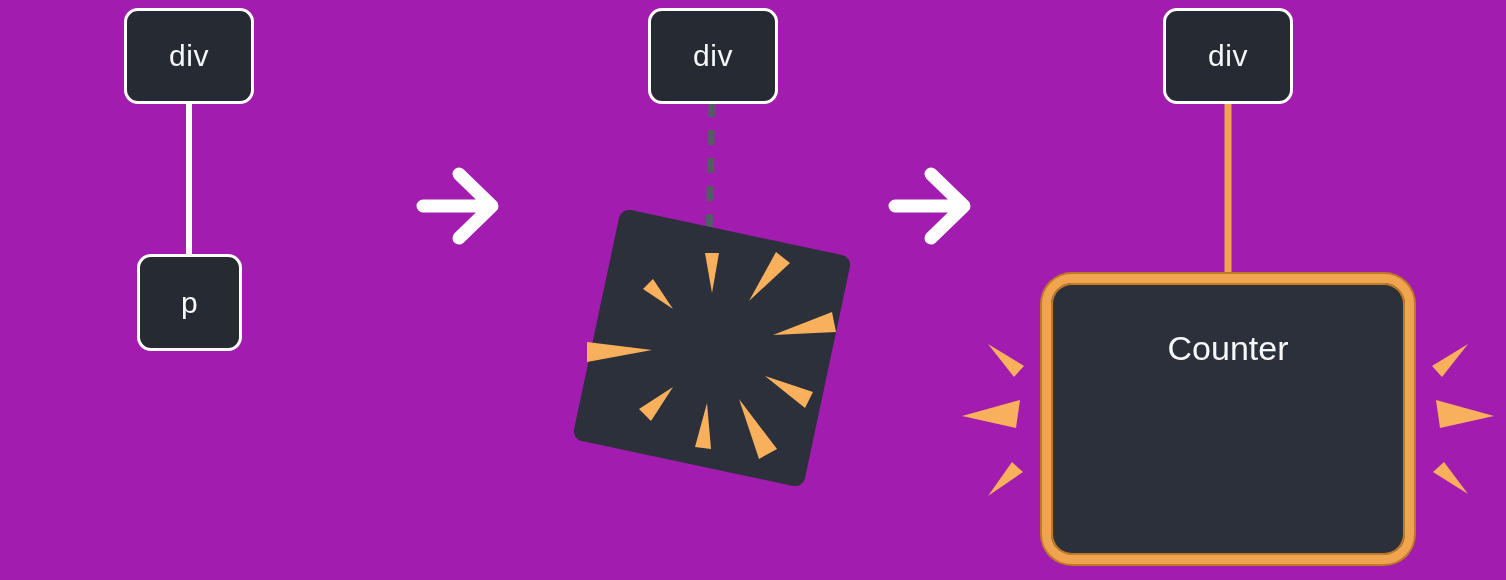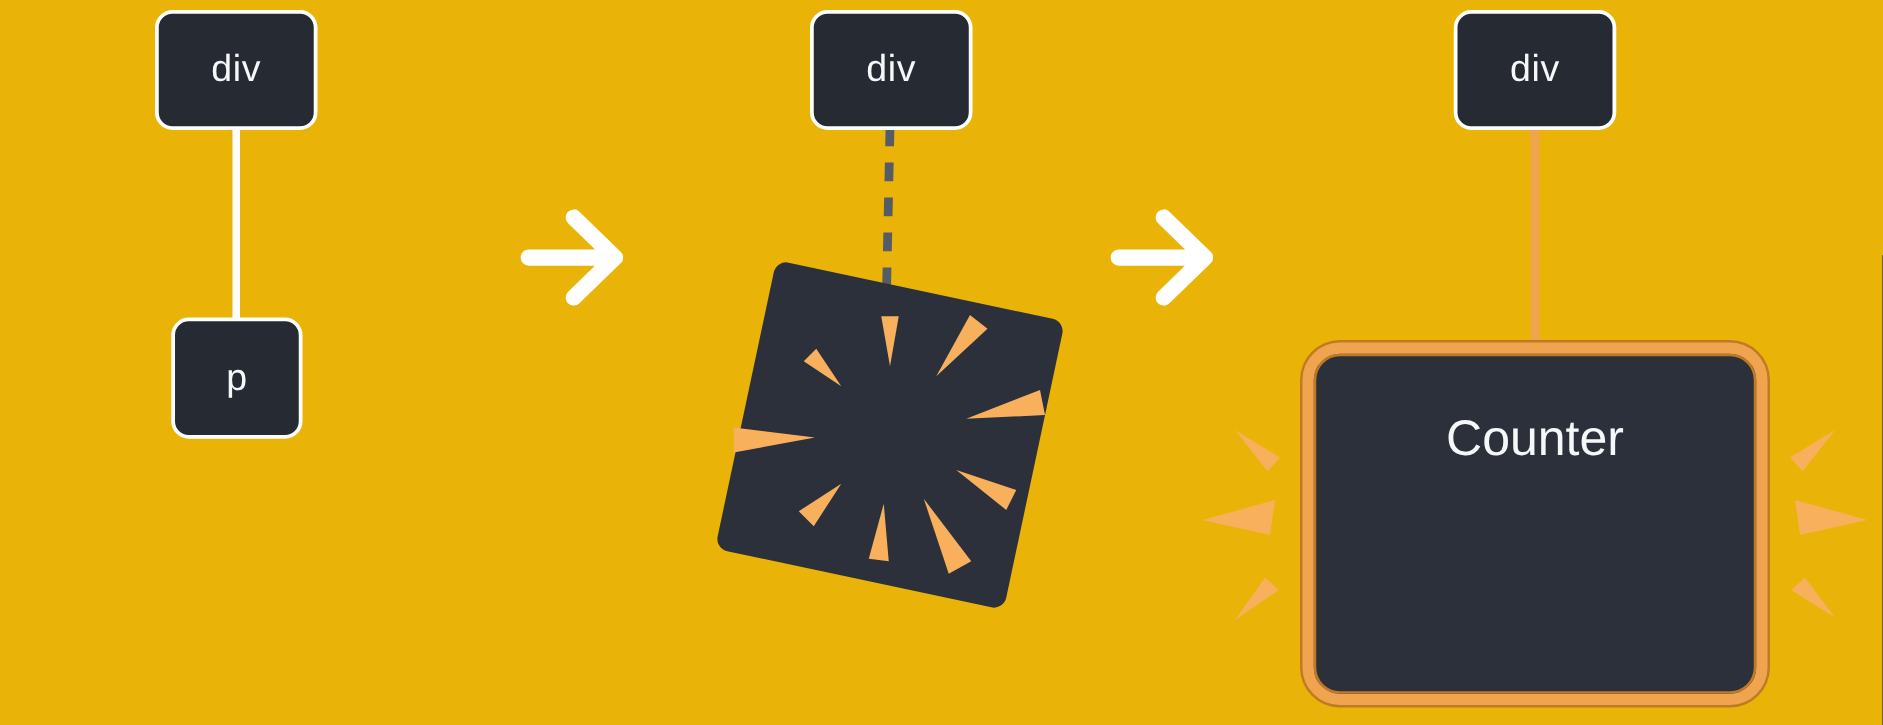--- a/index.html
+++ b/index.html
@@ -4,21 +4,21 @@
 <style>
   html, body {
     margin: 0;
     padding: 0;
     background: #23272F;
   }
   .canvas {
     position: relative;
     width: 1506px;
     height: 580px;
-    background: #eab308;
+    background: #a21caf;
     overflow: hidden;
     font-family: "Liberation Sans", sans-serif;
   }
   .layer {
     position: absolute;
     left: 0;
     top: 0;
   }
   .node {
     position: absolute;
@@ -50,21 +50,21 @@
     background: #2B303A;
     box-shadow: 0 0 0 2px #C07A22, inset 0 0 0 2px #C07A22;
     display: flex;
     flex-direction: column;
     align-items: center;
     padding-top: 46px;
     gap: 26px;
   }
   .counter-title {
     color: #F6F7F9;
-    font-size: 40px;
+    font-size: 34px;
   }
   .state-pill {
     width: 264px;
     height: 102px;
     box-sizing: border-box;
     border: 3px solid #8891EC;
     border-radius: 60px;
     display: flex;
     align-items: stretch;
     overflow: hidden;

